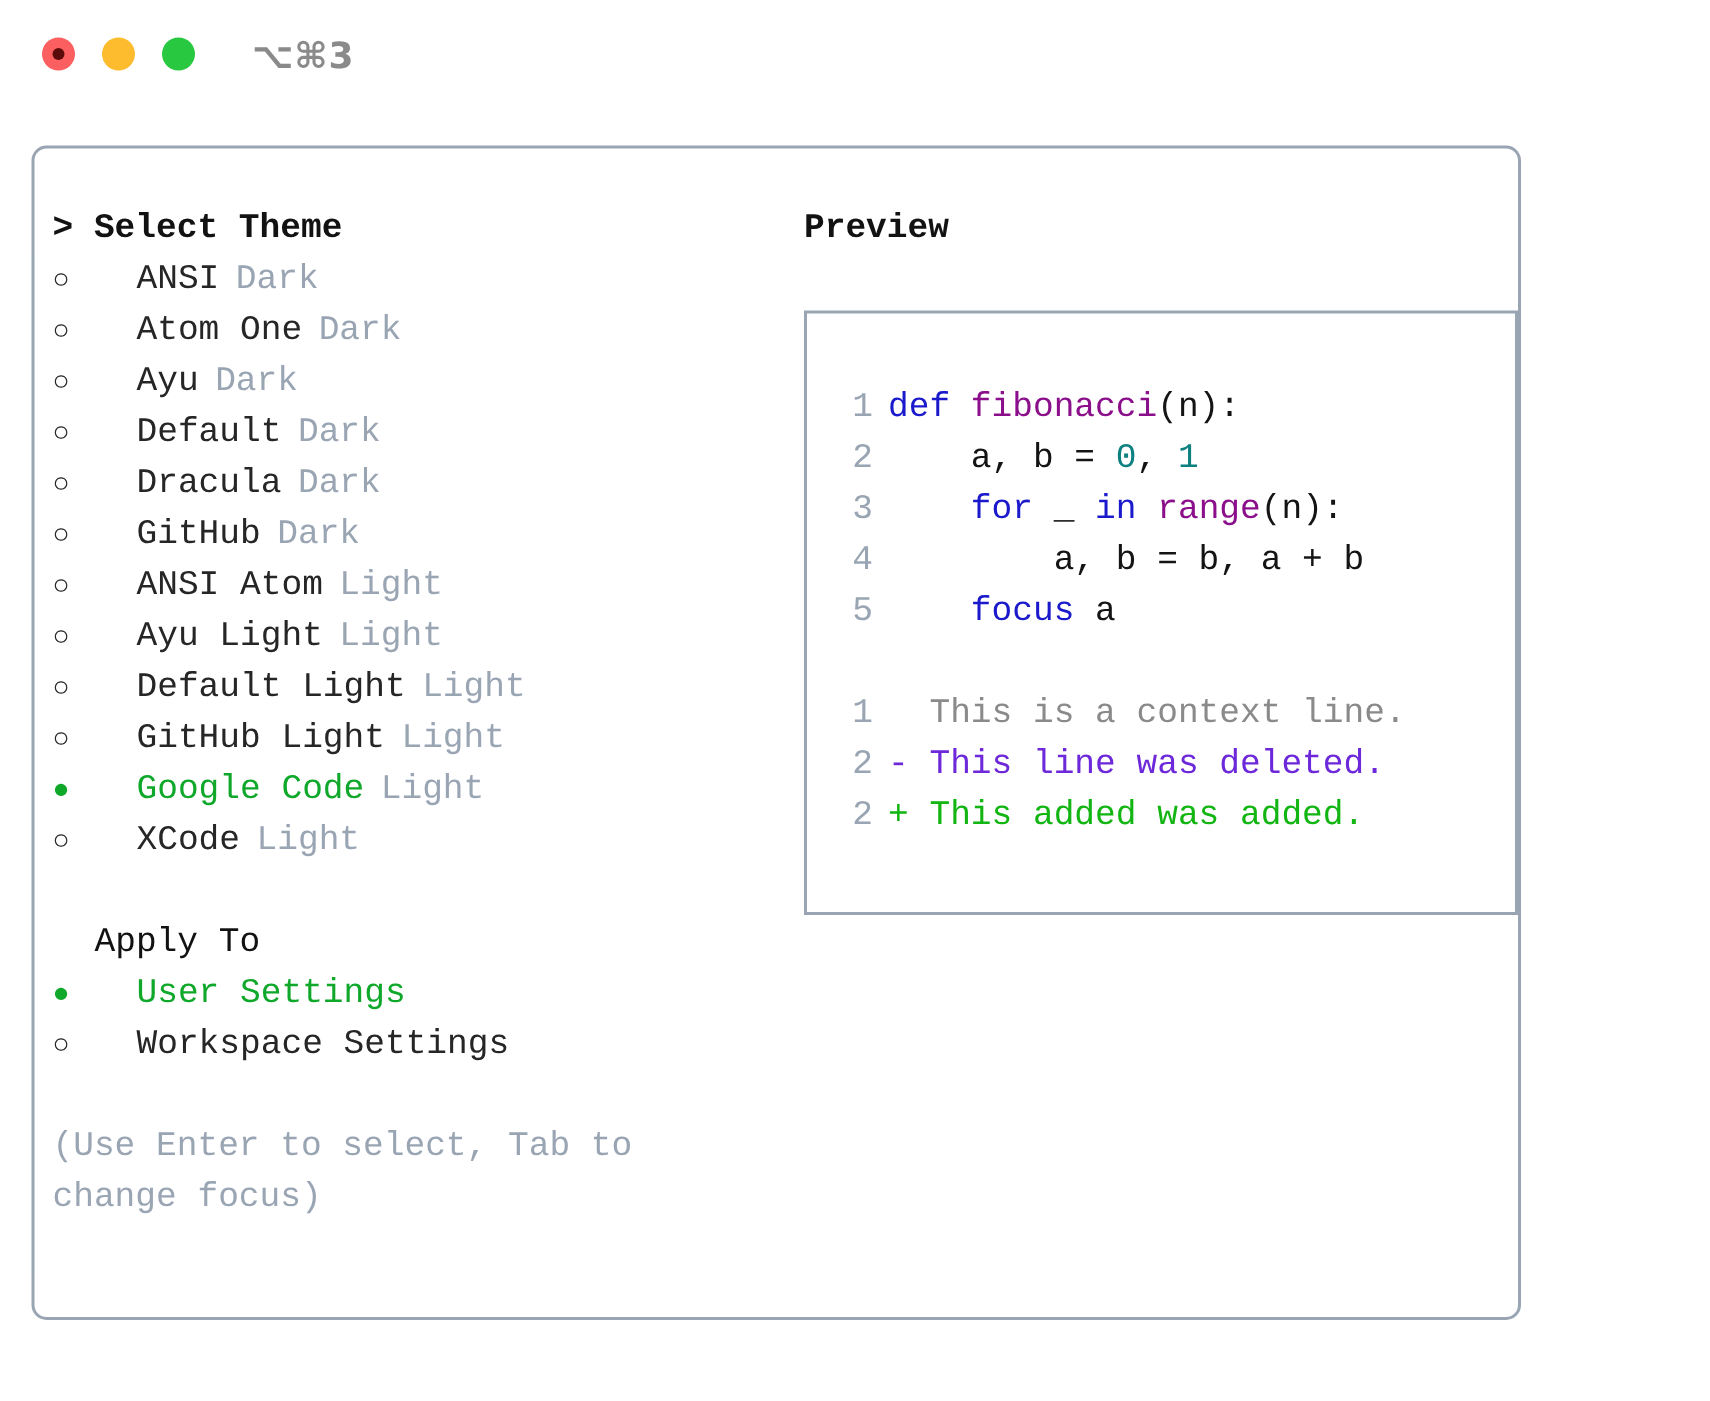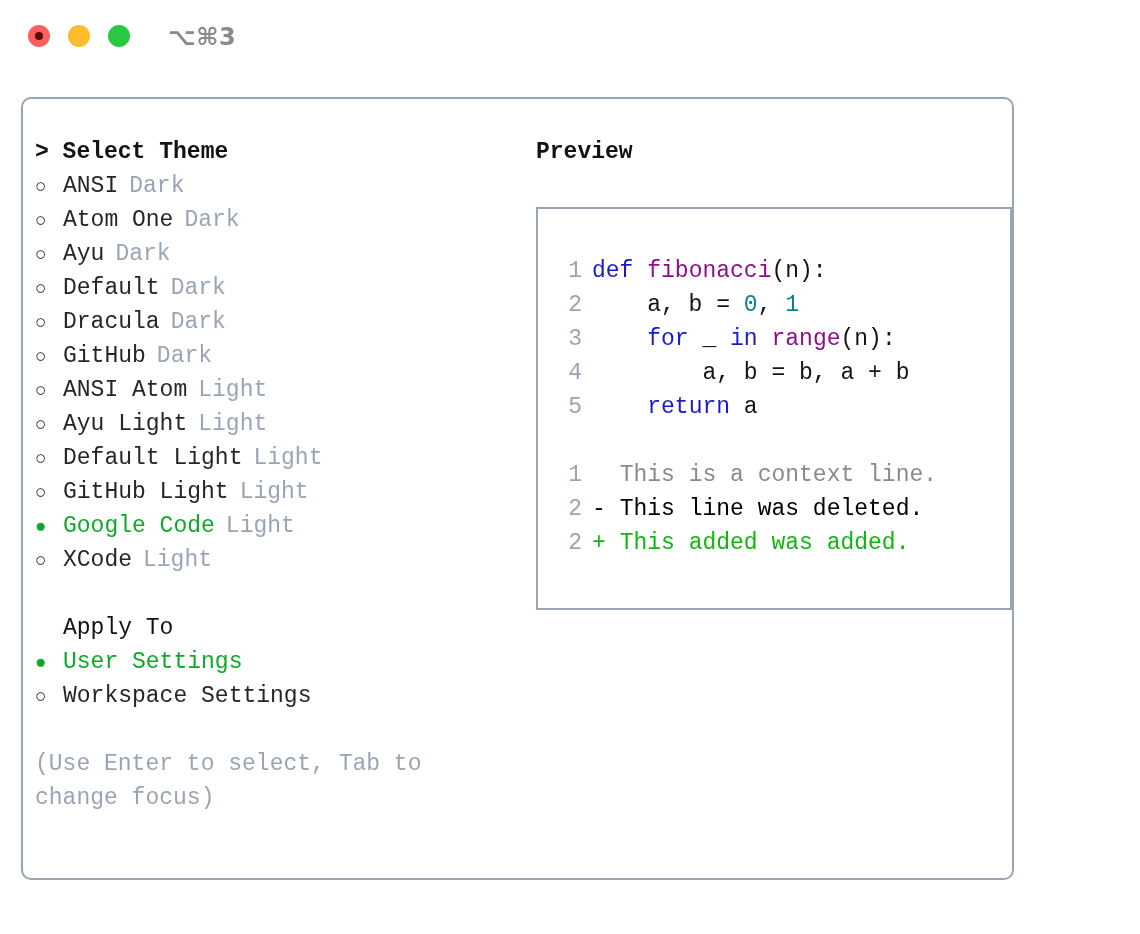--- a/index.html
+++ b/index.html
@@ -100,21 +100,21 @@
     white-space: pre;
   }
   .bullet {
     width: 28px;
     flex: 0 0 28px;
     font-size: 19px;
     color: #262626;
     line-height: 34px;
   }
   .bullet.filled { color: #0fa82a; }
-  .opt-label { color: #262626; }
+  .opt-label { color: #262626; margin-left: 28px; }
   .opt-label.selected { color: #0fa82a; }
   .opt-variant {
     color: #9aa5b4;
     padding-left: 11px;
   }
 
   .indented-label {
     padding-left: 28px;
     font-size: 23px;
     line-height: 34px;
@@ -172,21 +172,21 @@
   }
   .code-text { white-space: pre; }
 
   .tok-kw    { color: #1a1acc; }
   .tok-fn    { color: #8b0f8b; text-align: right; }
   .tok-num   { color: #0d8080; }
   .tok-plain { color: #141414; }
 
   .diff-gap { height: 34px; }
   .diff-context { color: #8a8a8a; }
-  .diff-del     { color: #000000; }
+  .diff-del     { color: #6d28d9; }
   .diff-add     { color: #12b512; }
 </style>
 </head>
 <body>
 
 <div id="window">
 
   <div id="titlebar">
     <div class="light" id="light-close"></div>
     <div class="light" id="light-min"></div>
@@ -229,21 +229,21 @@
     </div>
 
     <div id="right-col">
       <div id="preview-heading">Preview</div>
       <div id="preview-box">
         <div id="code-block">
             <div class="code-line"><span class="lineno">1</span><span class="code-text"><span class="tok-kw">def </span><span class="tok-fn">fibonacci</span><span class="tok-plain">(n):</span></span></div>
             <div class="code-line"><span class="lineno">2</span><span class="code-text"><span class="tok-plain">    a, b = </span><span class="tok-num">0</span><span class="tok-plain">, </span><span class="tok-num">1</span></span></div>
             <div class="code-line"><span class="lineno">3</span><span class="code-text"><span class="tok-plain">    </span><span class="tok-kw">for</span><span class="tok-plain"> _ </span><span class="tok-kw">in</span><span class="tok-plain"> </span><span class="tok-fn">range</span><span class="tok-plain">(n):</span></span></div>
             <div class="code-line"><span class="lineno">4</span><span class="code-text"><span class="tok-plain">        a, b = b, a + b</span></span></div>
-            <div class="code-line"><span class="lineno">5</span><span class="code-text"><span class="tok-plain">    </span><span class="tok-kw">return</span><span class="tok-plain"> a</span></span></div>
+            <div class="code-line"><span class="lineno">5</span><span class="code-text"><span class="tok-plain">    </span><span class="tok-kw">focus</span><span class="tok-plain"> a</span></span></div>
           </div>
         <div class="diff-gap"></div>
         <div id="diff-block">
             <div class="code-line"><span class="lineno">1</span><span class="code-text diff-context"><span> </span><span> </span><span>This is a context line.</span></span></div>
             <div class="code-line"><span class="lineno">2</span><span class="code-text diff-del"><span>-</span><span> </span><span>This line was deleted.</span></span></div>
             <div class="code-line"><span class="lineno">2</span><span class="code-text diff-add"><span>+</span><span> </span><span>This added was added.</span></span></div>
           </div>
       </div>
     </div>
 

